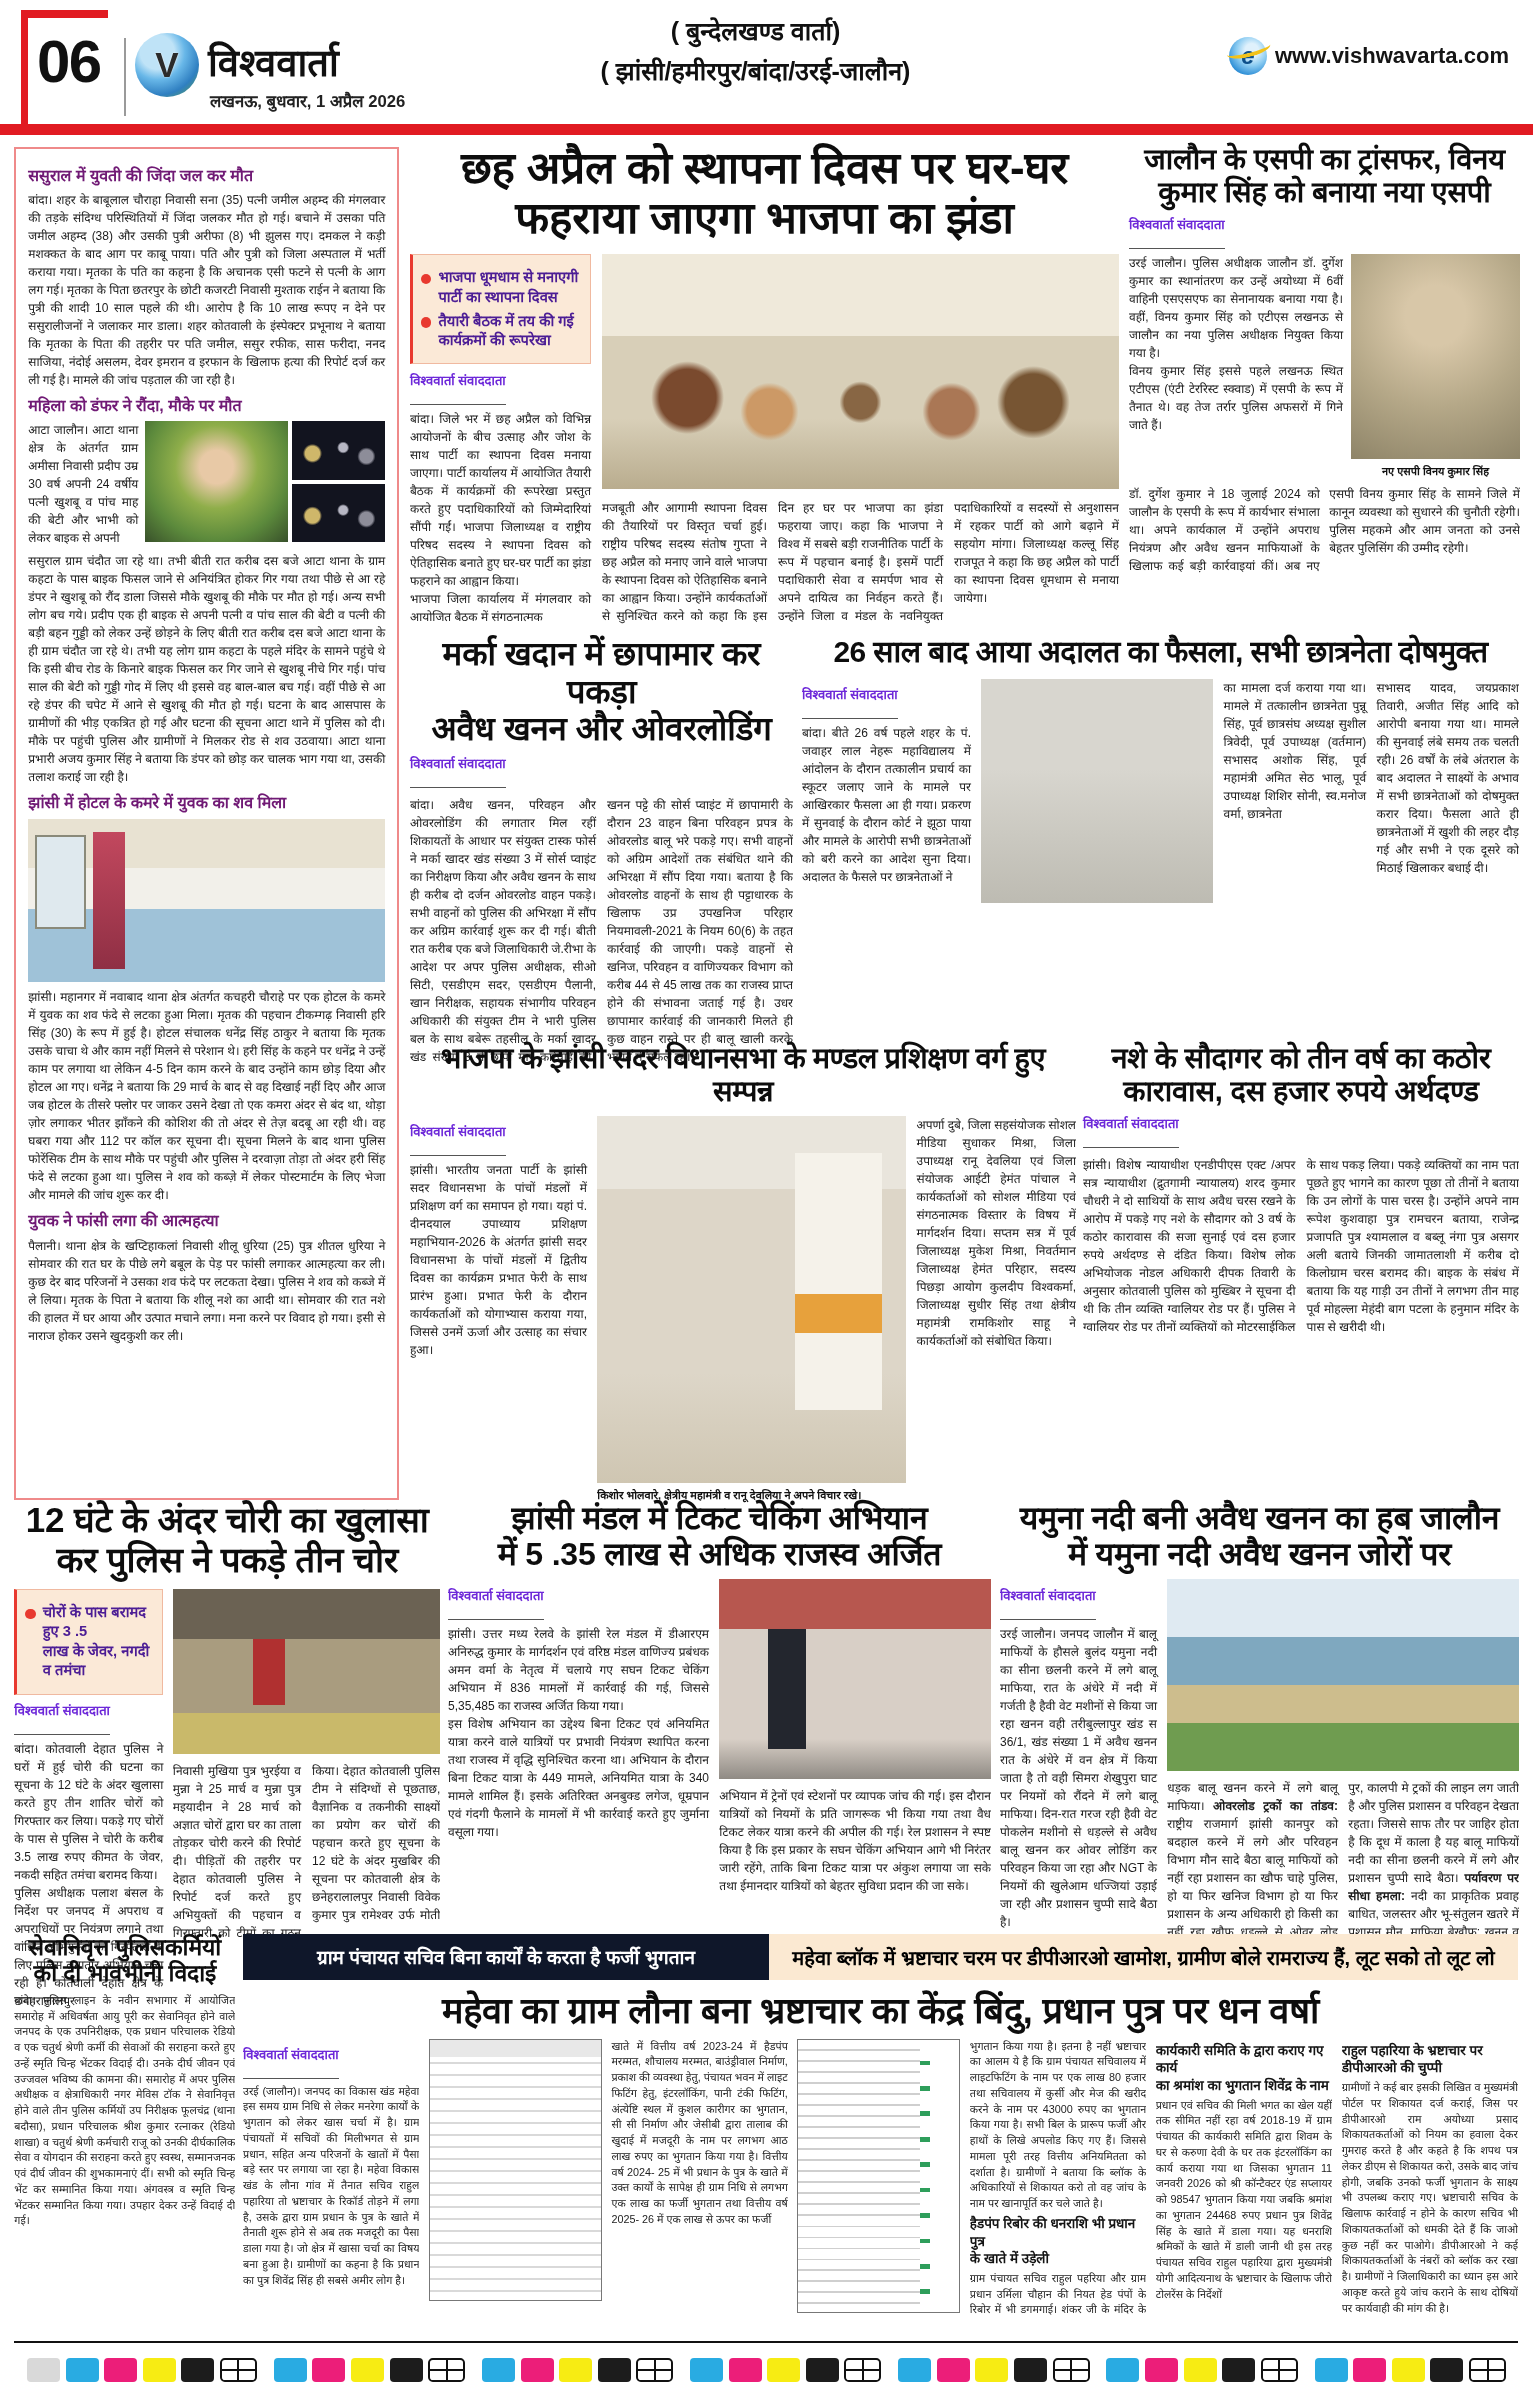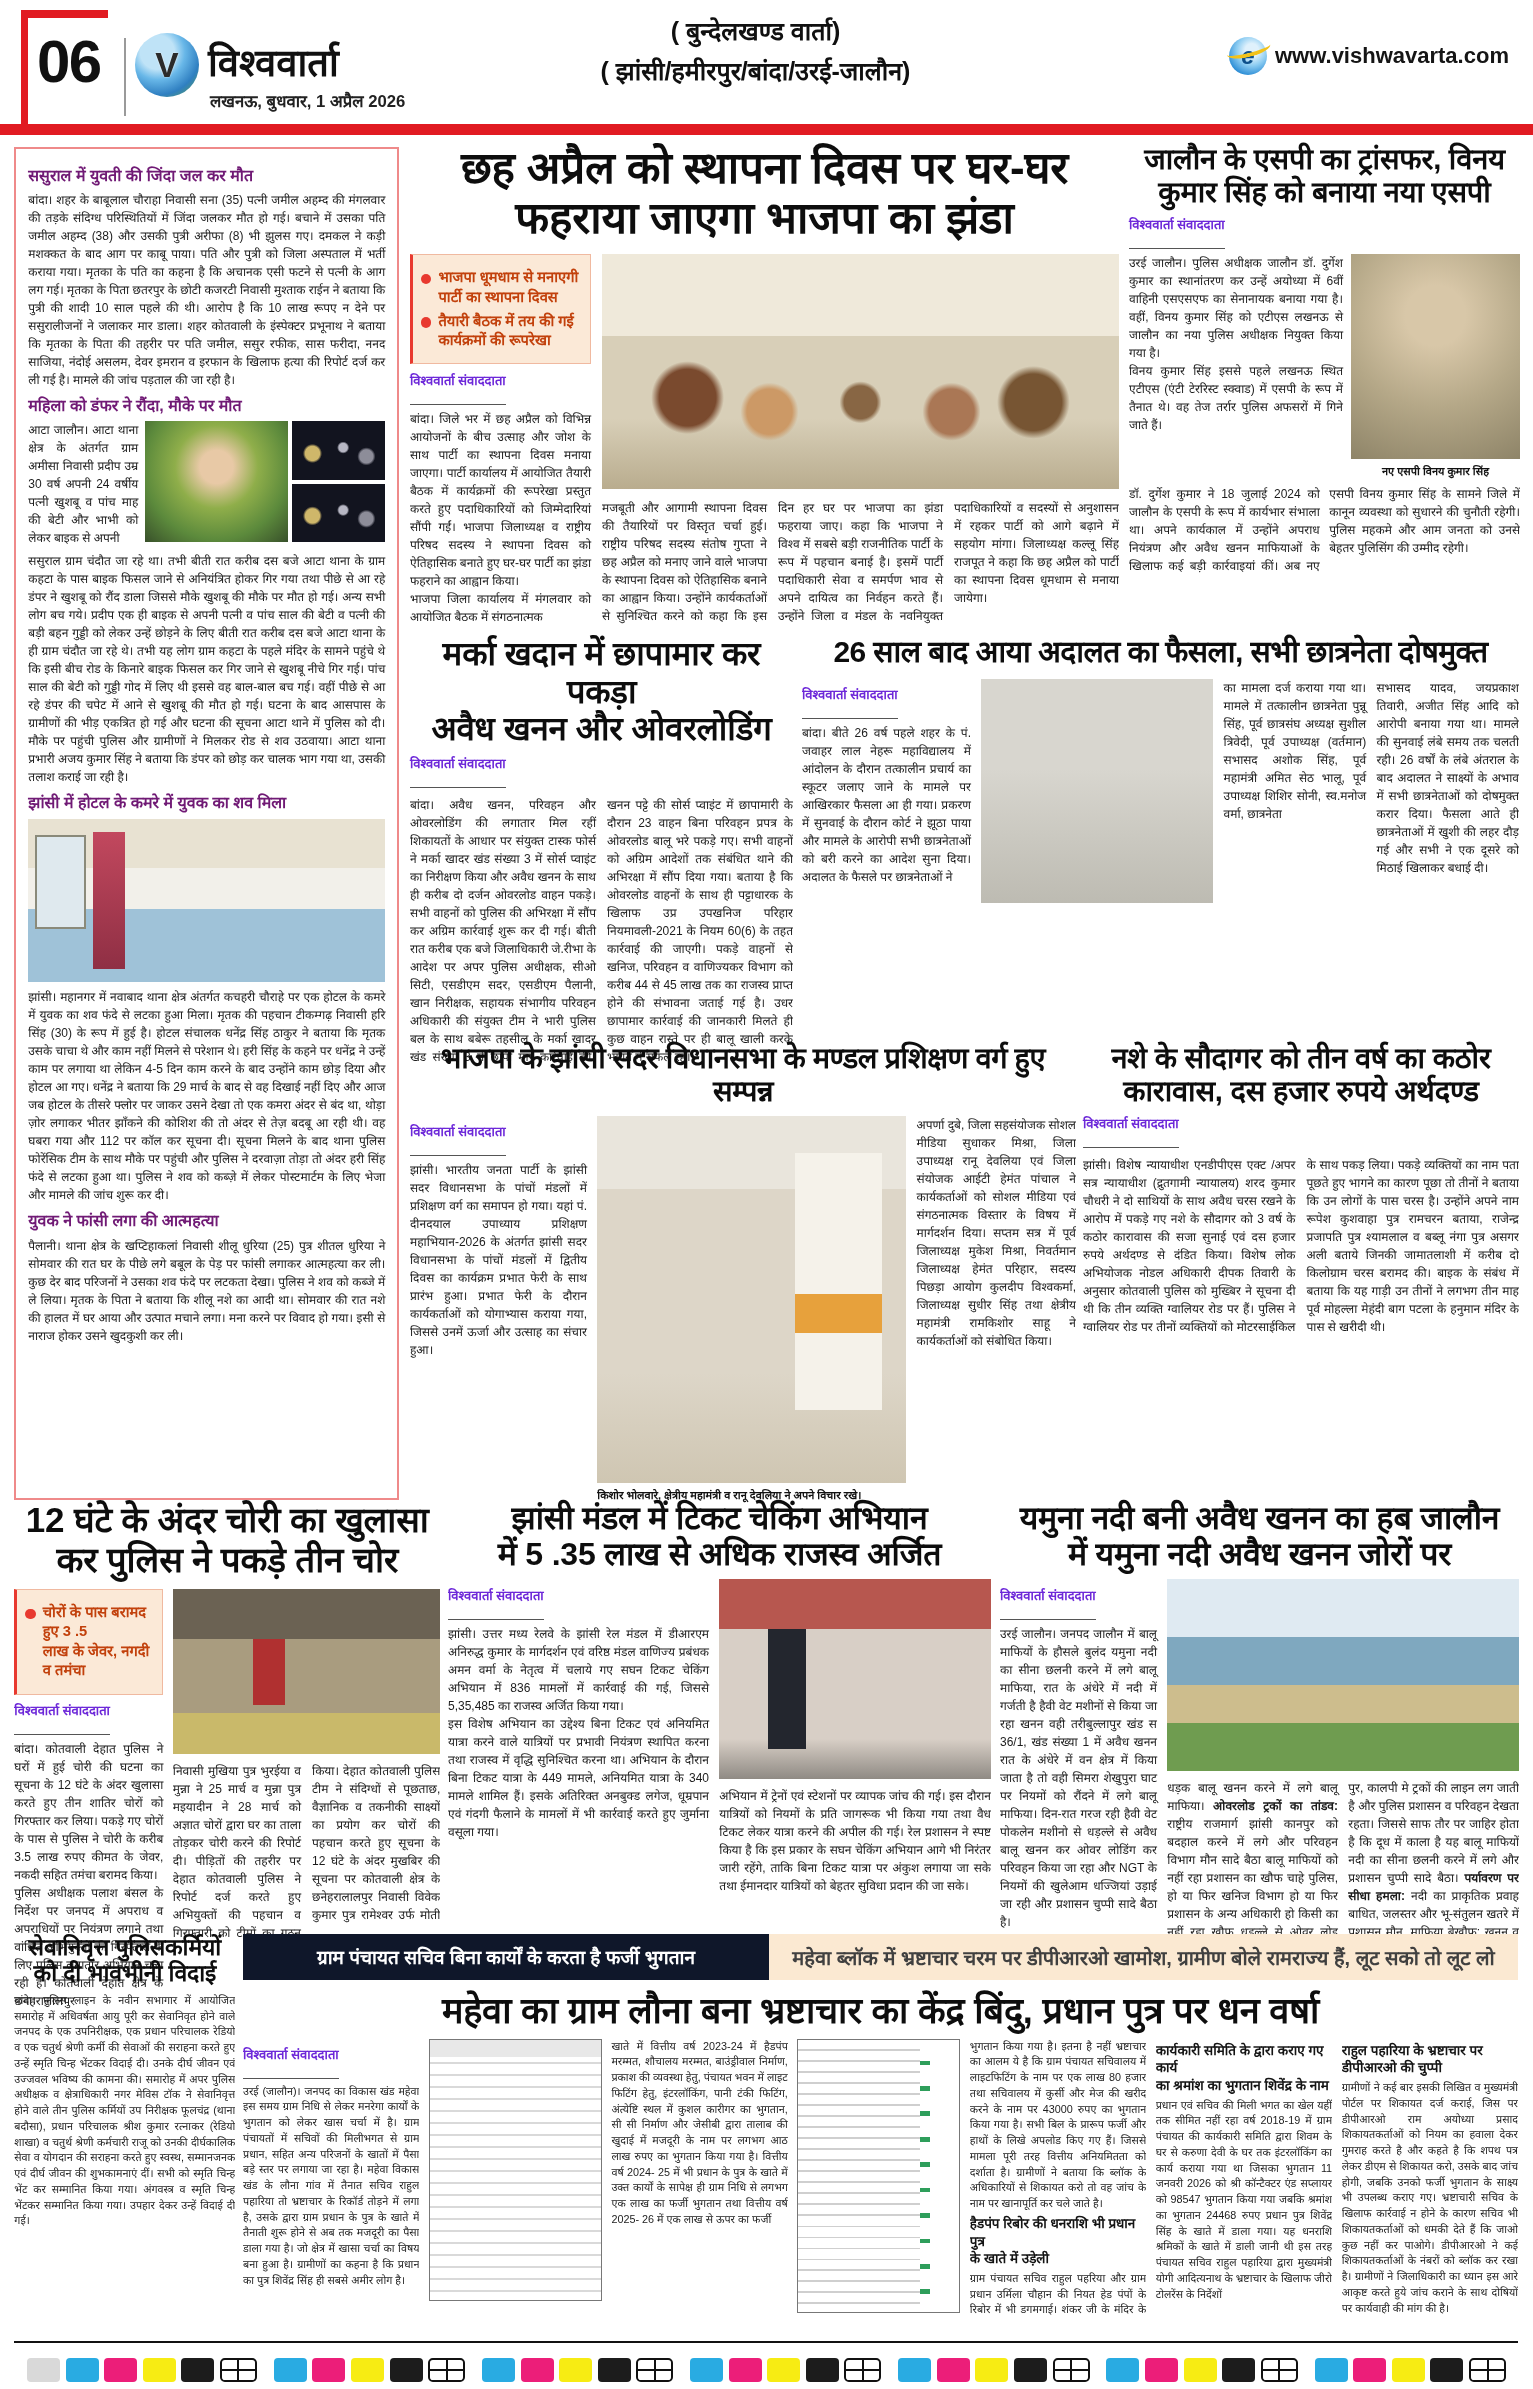--- a/index.html
+++ b/index.html
@@ -33,21 +33,21 @@
   .red-bar { left:0; top:124px; width:1533px; height:11px; background:#e11b22; }
 
   
   .headline { font-weight:800; color:#0d0d0d; text-align:center; line-height:1.14; white-space:pre-line; letter-spacing:-0.2px; }
   .byline { font-size:13px; font-weight:700; color:#6d28d9; border-bottom:1.6px solid #555; display:inline-block; padding-bottom:15px; margin:6.4px 0 4.8px; }
   .body-text { font-size:12px; line-height:1.5; text-align:justify; color:#1c1c1c; }
   .body-sm { font-size:10.8px; line-height:1.46; text-align:justify; color:#1c1c1c; }
   .bullet-box { background:#fbe9d7; border:0.8px solid #f0b9a0; border-left:3.2px solid #e8392f; padding:8px 8px; }
   .bullet { display:flex; gap:7.2px; margin:4.8px 0; }
   .bullet .dot { flex:0 0 10.3px; width:10.3px; height:10.3px; border-radius:50%; background:#e8392f; margin-top:5.6px; }
-  .bullet span { font-size:14.7px; font-weight:700; line-height:1.32; white-space:pre-line; color:#c2410c; }
+  .bullet span { font-size:14.7px; font-weight:700; line-height:1.32; white-space:pre-line; color:#4c1d95; }
   .ph { background:#cfcfcf; }
   .cap { font-size:11px; font-weight:700; text-align:center; margin-top:4px; color:#111; }
   b.inline-head { font-weight:800; }
 
   
   .ph-portrait { background:radial-gradient(circle at 50% 38%, #e8c9a6 0 16%, #8fae4a 40%, #5c8a3c 70%, #38502a 100%); }
   .ph-night { background:#12141f; background-image:radial-gradient(circle at 25% 55%, #d9c want 0, transparent 0),
       radial-gradient(circle at 20% 50%, #cdb briefly 0, transparent 0); }
   .ph-night { background-image:radial-gradient(circle at 22% 55%, #cfb76a 0 9%, transparent 12%),
       radial-gradient(circle at 55% 45%, #b7b7c4 0 7%, transparent 10%),
@@ -161,21 +161,21 @@
   .ym-grid { display:flex; gap:10.3px; margin-top:6.4px; height:356px; overflow:hidden; }
   .ym-c1 { flex:0 0 157px; }
   .ym-right { flex:1; }
   .ym-below { display:flex; gap:10.3px; margin-top:8px; }
   .ym-below > div { flex:1; }
 
   
   #mahewa { left:243px; top:1934px; width:1275px; }
   .strips { display:flex; height:46px; }
   .strip-red { flex:0 0 526px; background:#0f172a; color:#fff; font-size:19px; font-weight:800; display:flex; align-items:center; justify-content:center; }
-  .strip-cream { flex:1; background:#fbe9d2; color:#404040; font-size:20px; font-weight:800; display:flex; align-items:center; justify-content:center; }
+  .strip-cream { flex:1; background:#fbe9d2; color:#000000; font-size:20px; font-weight:800; display:flex; align-items:center; justify-content:center; }
   #mahewa .headline { font-size:36px; margin-top:9.5px; }
   .mh-grid { display:flex; gap:9.5px; margin-top:8px; height:280px; overflow:hidden; }
   .mh-grid > div { flex:1; overflow:hidden; }
   .mh-doc1 { flex:0 0 173px !important; }
   .mh-doc2 { flex:0 0 163px !important; }
   .mh-sub { font-size:13.5px; font-weight:800; line-height:1.3; margin:3.2px 0; white-space:pre-line; }
 
   
   #farewell { left:14.3px; top:1934px; width:221px; height:402px; overflow:hidden; }
   #farewell .headline { font-size:23px; }

